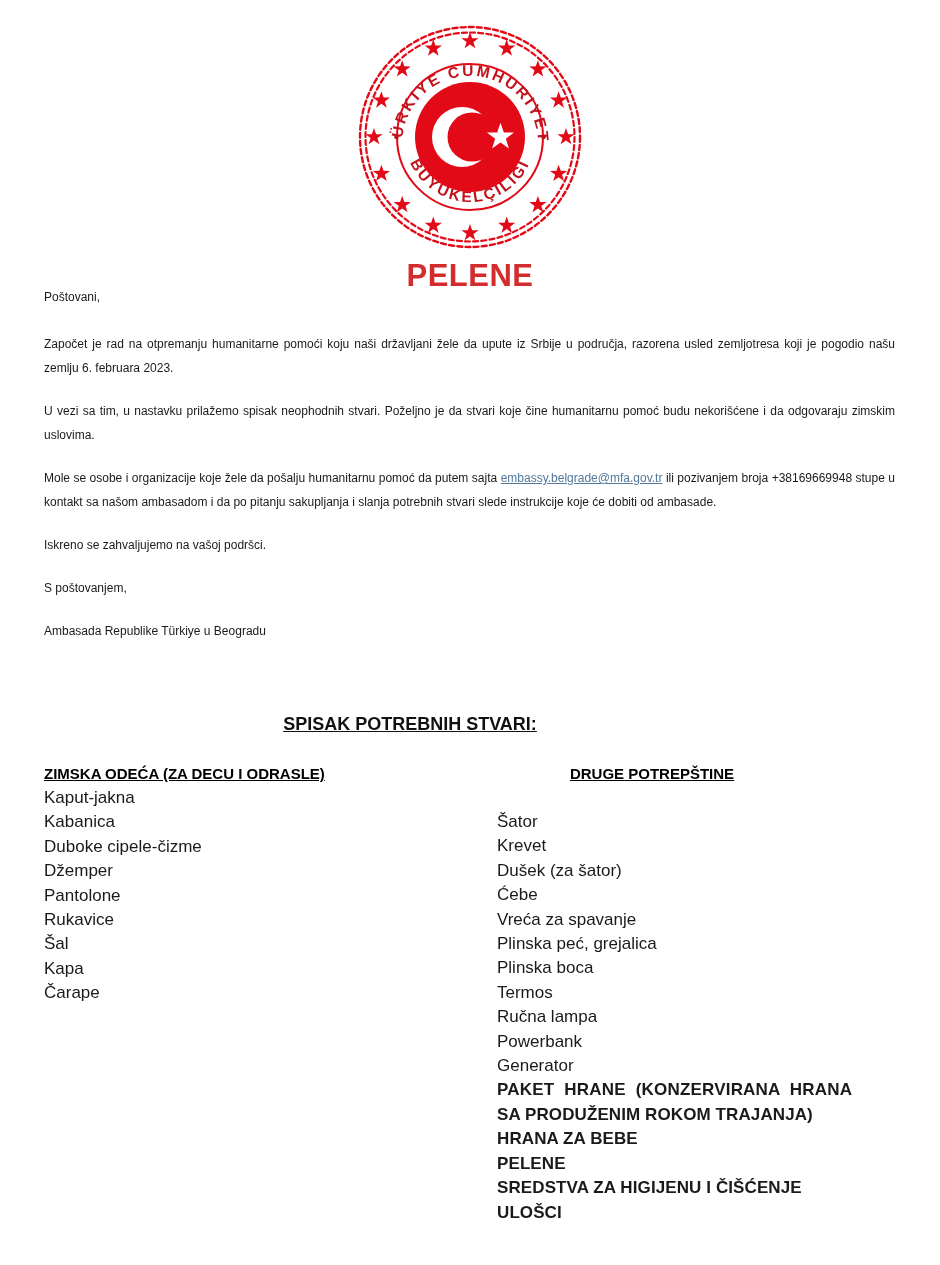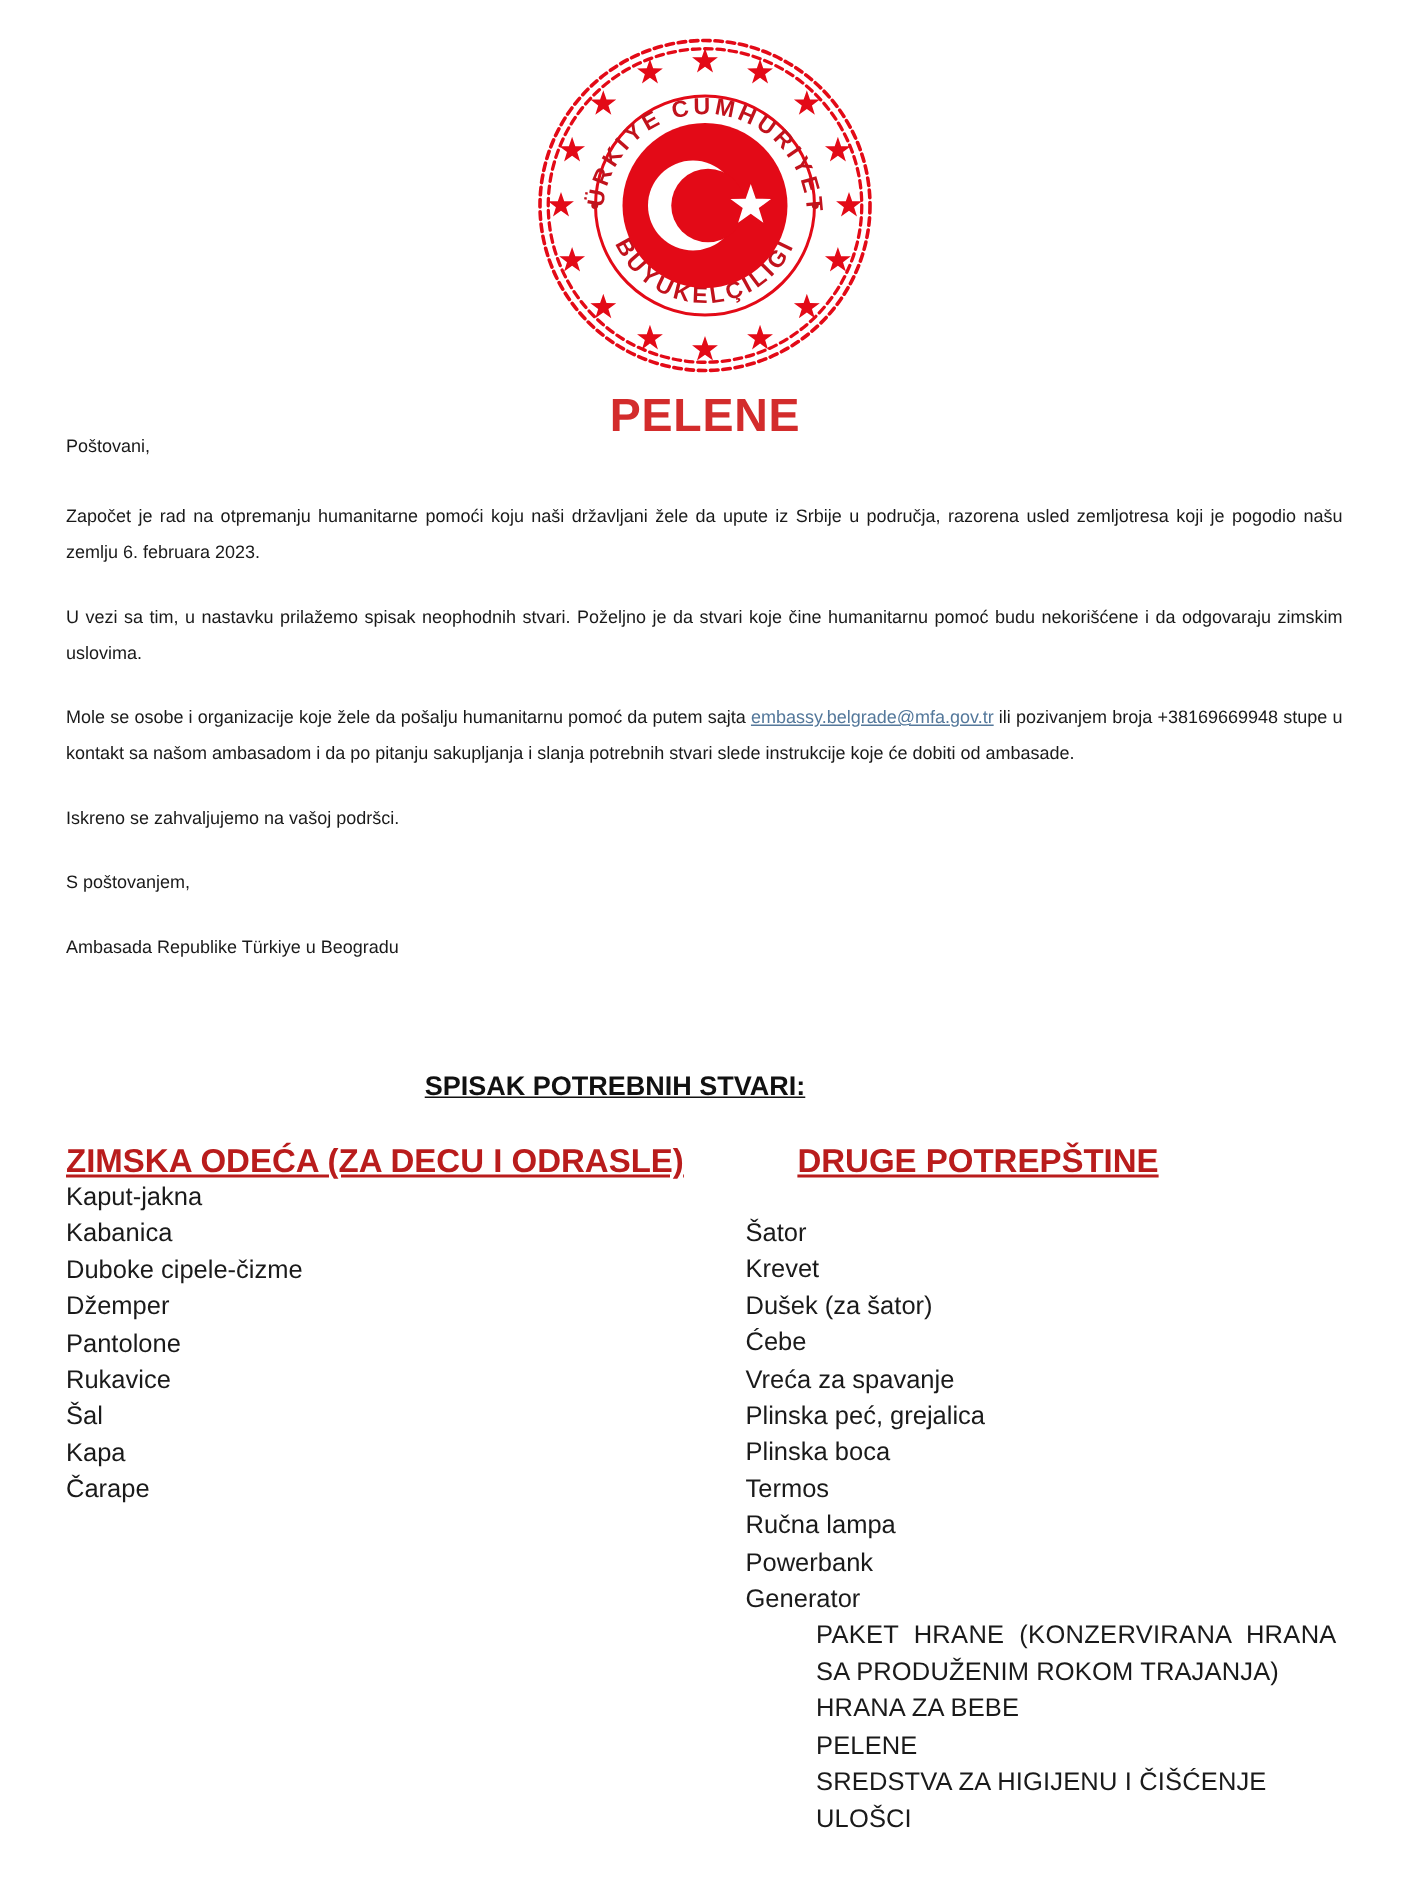--- a/index.html
+++ b/index.html
@@ -93,45 +93,44 @@
     width: 940px;
   }
   .col {
     position: absolute;
     top: 0;
   }
   .col-left  { left: 44px;  width: 420px; }
   .col-right { left: 497px; width: 420px; }
 
   .col-head {
-    font-size: 22px;
-    font-weight: bold;
-    color: #b91c1c;
+    font-size: 15px;
+    font-weight: bold;
+    color: #000000;
     line-height: 24px;
     margin: 0;
     white-space: nowrap;
   }
   .col-head span { text-decoration: underline; }
   .col-head.centered { text-align: center; width: 310px; }
 
   .col-list {
     list-style: none;
     margin: 0;
     padding: 0;
   }
   .col-list li {
     font-size: 17px;
     line-height: 24.4px;
     color: #1a1a1a;
     white-space: nowrap;
   }
   .col-list li.bold {
-    font-weight: normal;
+    font-weight: bold;
     letter-spacing: 0.1px;
-    margin-left: 47px;
   }
   .col-list li.bold.wide {
     letter-spacing: 0.2px;
     word-spacing: 5px;
   }
   .spacer-row {
     height: 24px;
   }
 </style>
 </head>

